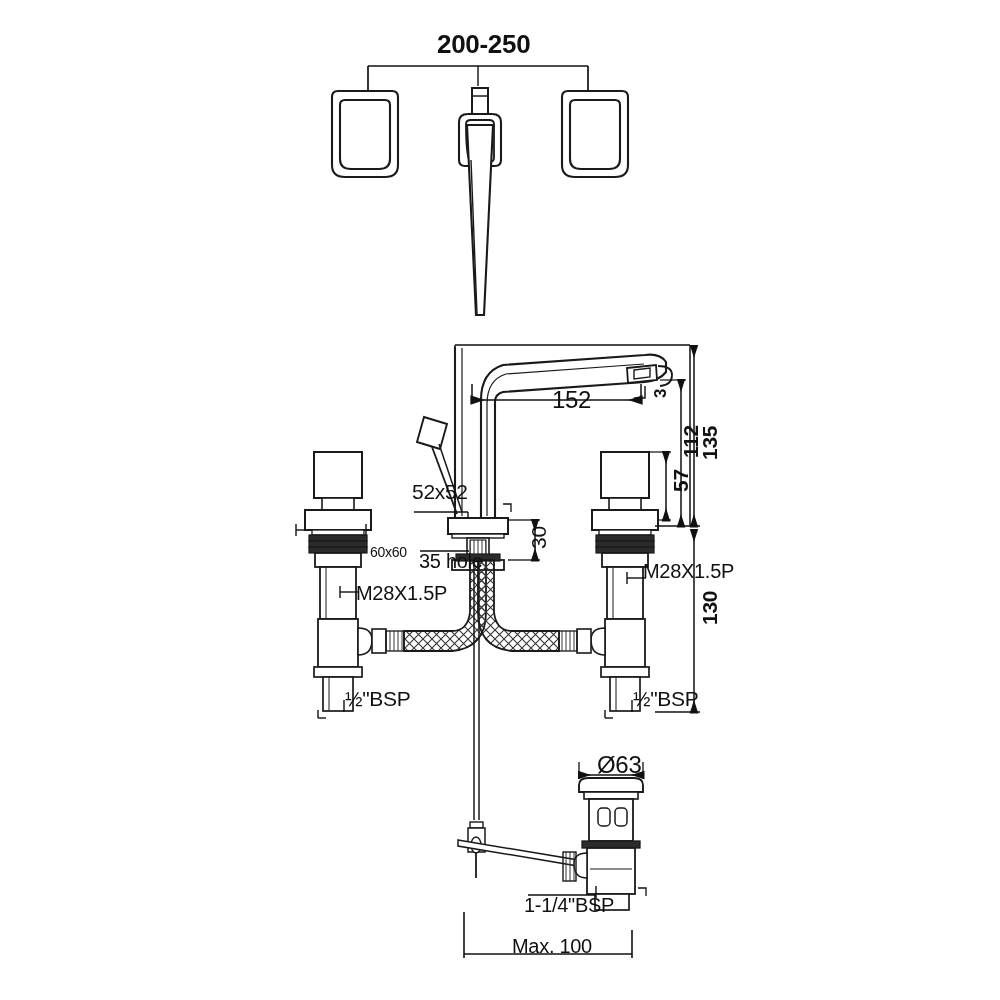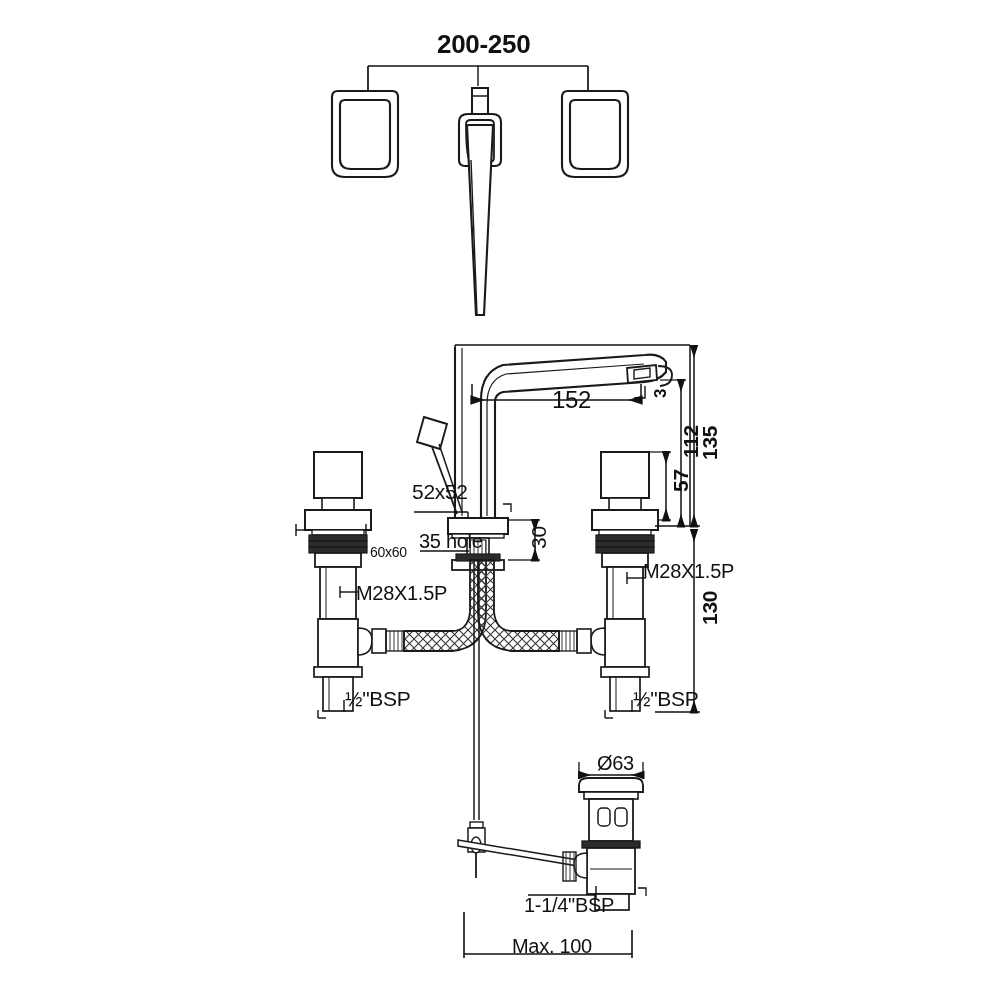--- a/index.html
+++ b/index.html
@@ -305,31 +305,31 @@
 <div class="lbl rot" style="left:680px;top:458px;font-size:21px;font-weight:700;">112</div>
 
 <div class="lbl rot" style="left:670px;top:492px;font-size:21px;font-weight:700;">57</div>
 
 <div class="lbl rot" style="left:699px;top:625px;font-size:21px;font-weight:700;">130</div>
 
 <div class="lbl" style="left:412px;top:481px;font-size:21px;text-align:center;">52x52</div>
 
 <div class="lbl" style="left:370px;top:545px;font-size:14px;">60x60</div>
 
-<div class="lbl" style="left:419px;top:531px;font-size:20px;">35 hole</div>
+<div class="lbl" style="left:419px;top:551px;font-size:20px;">35 hole</div>
 
 <div class="lbl rot" style="left:528px;top:549px;font-size:21px;">30</div>
 
 <div class="lbl" style="left:356px;top:583px;font-size:20px;">M28X1.5P</div>
 
 <div class="lbl" style="left:643px;top:561px;font-size:20px;">M28X1.5P</div>
 
 <div class="lbl" style="left:345px;top:688px;font-size:21px;">½"BSP</div>
 
 <div class="lbl" style="left:633px;top:688px;font-size:21px;">½"BSP</div>
 
-<div class="lbl" style="left:597px;top:753px;font-size:20px;">Ø63</div>
+<div class="lbl" style="left:597px;top:753px;font-size:24px;">Ø63</div>
 
 <div class="lbl" style="left:524px;top:895px;font-size:20px;">1-1/4"BSP</div>
 
 <div class="lbl" style="left:512px;top:936px;font-size:20px;">Max. 100</div>
 
 </div>
 
 </body></html>

